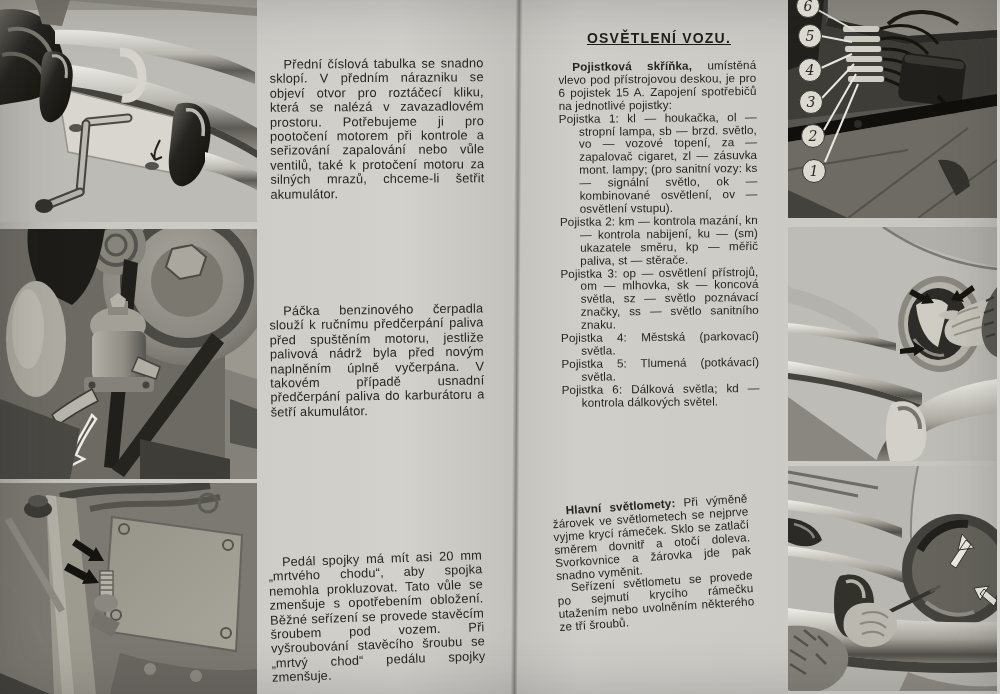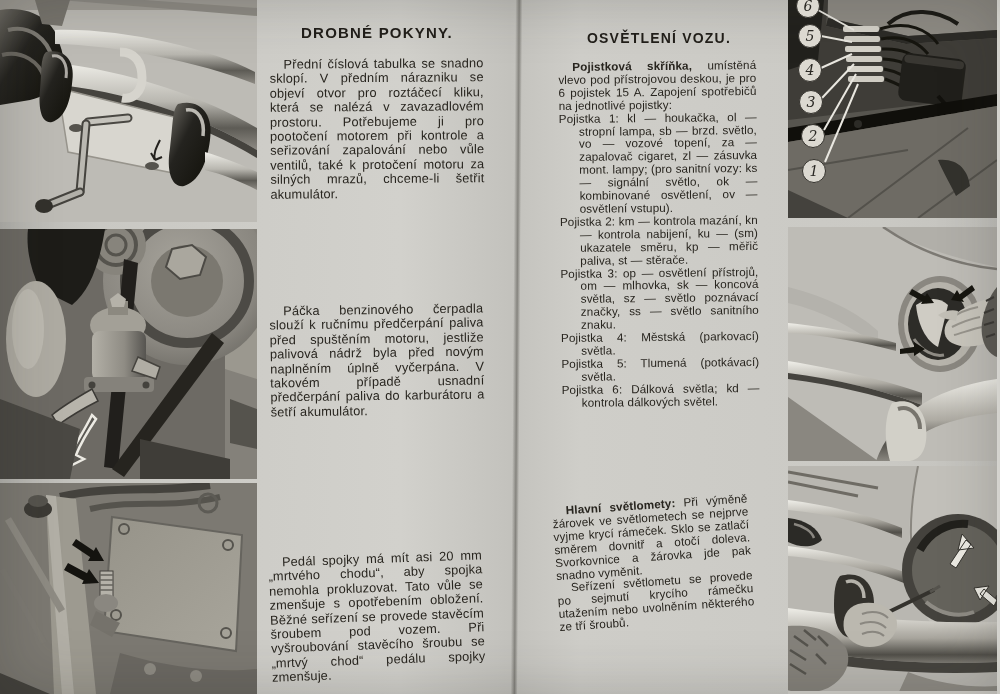--- a/index.html
+++ b/index.html
@@ -185,30 +185,29 @@
       <path d="M68 80 L94 94 L90 101 L64 87 Z M99 100 L82 101 L89 86 Z" fill="#14130f"></path>
 
       <path d="M120 170 C170 185 220 190 257 186 L257 211 L110 211 Z" fill="#6b6862"></path>
       <circle cx="150" cy="186" r="6" fill="#8e8b83"></circle>
       <circle cx="196" cy="193" r="6" fill="#8e8b83"></circle>
       <path d="M0 190 L50 211 L0 211 Z" fill="#44423d"></path>
     </svg>
   </div>
 
   <div class="col" style="left:266px;top:0;width:222px;height:694px;">
-    <div class="heading abs" style="left:0;right:0;top:24px;">DROBNÉ POKYNY.</div>
     <p class="body-l indent abs" style="left:4px;width:214px;top:57px;transform:rotate(-.4deg);">Přední číslová tabulka se snadno sklopí. V předním nárazniku se objeví otvor pro roztáčecí kliku, která se nalézá v zavazadlovém prostoru. Potřebujeme ji pro pootočení motorem při kontrole a seřizování zapalování nebo vůle ventilů, také k protočení motoru za silných mrazů, chceme-li šetřit akumulátor.</p>
     <p class="body-l indent abs" style="left:4px;width:214px;top:303px;transform:rotate(-.8deg);">Páčka benzinového čerpadla slouží k ručnímu předčerpání paliva před spuštěním motoru, jestliže palivová nádrž byla před novým naplněním úplně vyčerpána. V takovém případě usnadní předčerpání paliva do karburátoru a šetří akumulátor.</p>
     <p class="body-l indent abs" style="left:4px;width:214px;top:552px;transform:rotate(-2deg);">Pedál spojky má mít asi 20 mm „mrtvého chodu“, aby spojka nemohla prokluzovat. Tato vůle se zmenšuje s opotřebením obložení. Běžné seřízení se provede stavěcím šroubem pod vozem. Při vyšroubování stavěcího šroubu se „mrtvý chod“ pedálu spojky zmenšuje.</p>
   </div>
 
   <div id="gutter"></div>
 
   <div class="col" style="left:556px;top:0;width:206px;height:694px;">
-    <div class="heading abs" style="left:0;right:0;top:30px;font-size:14px;">OSVĚTLENÍ VOZU.</div>
+    <div class="heading abs" style="left:0;right:0;top:30px;font-size:14px;text-decoration:underline;">OSVĚTLENÍ VOZU.</div>
     <div class="abs body-r" style="left:4px;width:198px;top:60px;transform:rotate(-.6deg);">
       <p class="indent"><span class="lead">Pojistková skříňka,</span><span> umístěná vlevo pod přístrojovou deskou, je pro 6 pojistek 15 A. Zapojení spotřebičů na jednotlivé pojistky:</span></p>
       <p class="fuse"><span>Pojistka 1:</span><span> kl — houkačka, ol — stropní lampa, sb — brzd. světlo, vo — vozové topení, za — zapalovač cigaret, zl — zásuvka mont. lampy; (pro sanitní vozy: ks — signální světlo, ok — kombinované osvětlení, ov — osvětlení vstupu).</span></p>
       <p class="fuse"><span>Pojistka 2:</span><span> km — kontrola mazání, kn — kontrola nabijení, ku — (sm) ukazatele směru, kp — měřič paliva, st — stěrače.</span></p>
       <p class="fuse"><span>Pojistka 3:</span><span> op — osvětlení přístrojů, om — mlhovka, sk — koncová světla, sz — světlo poznávací značky, ss — světlo sanitního znaku.</span></p>
       <p class="fuse"><span>Pojistka 4:</span><span> Městská (parkovací) světla.</span></p>
       <p class="fuse"><span>Pojistka 5:</span><span> Tlumená (potkávací) světla.</span></p>
       <p class="fuse"><span>Pojistka 6:</span><span> Dálková světla; kd — kontrola dálkových světel.</span></p>
     </div>
     <div class="abs body-r" style="left:4px;width:196px;top:505px;transform:rotate(-3.8deg);transform-origin:0 100%;">

